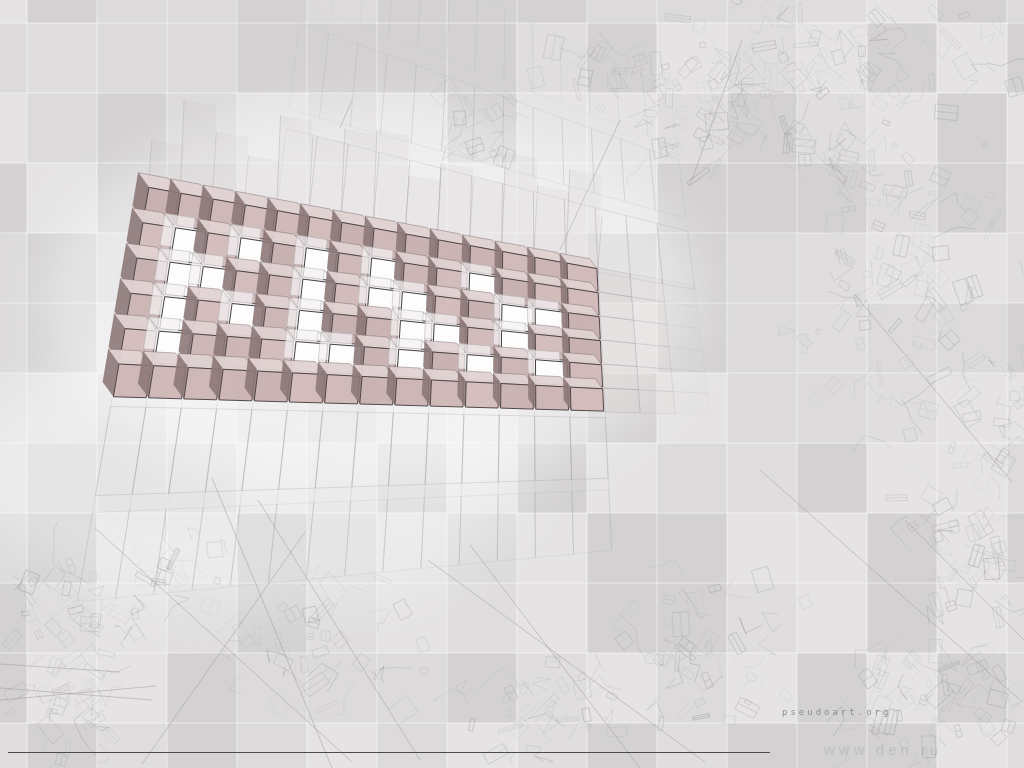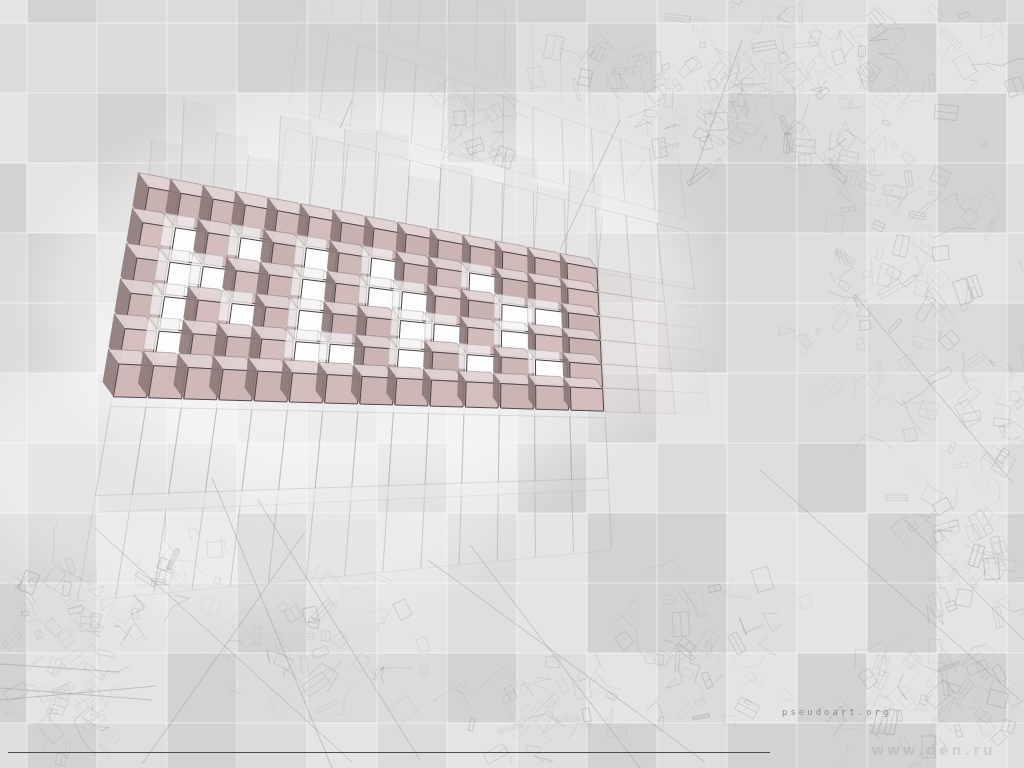--- a/index.html
+++ b/index.html
@@ -15,22 +15,22 @@
     position:absolute;left:8px;top:752px;width:762px;height:1px;
     background:#4c4a4a;
   }
   .site-credit{
     position:absolute;left:782px;top:707px;
     font-size:9px;letter-spacing:3px;color:#8f8d8d;
     font-family:"DejaVu Sans Mono", monospace;
     white-space:nowrap;
   }
   .watermark{
-    position:absolute;left:872px;top:741px;
-    font-size:15px;font-weight:bold;letter-spacing:4px;
+    position:absolute;left:824px;top:741px;
+    font-size:15px;font-weight:normal;letter-spacing:4px;
     color:rgba(125,122,124,0.22);
     font-family:"Liberation Sans", sans-serif;
     white-space:nowrap;
   }
 </style>
 </head>
 <body>
 
 <div id="wallpaper">
   <svg id="art" width="1024" height="768" viewBox="0 0 1024 768">

